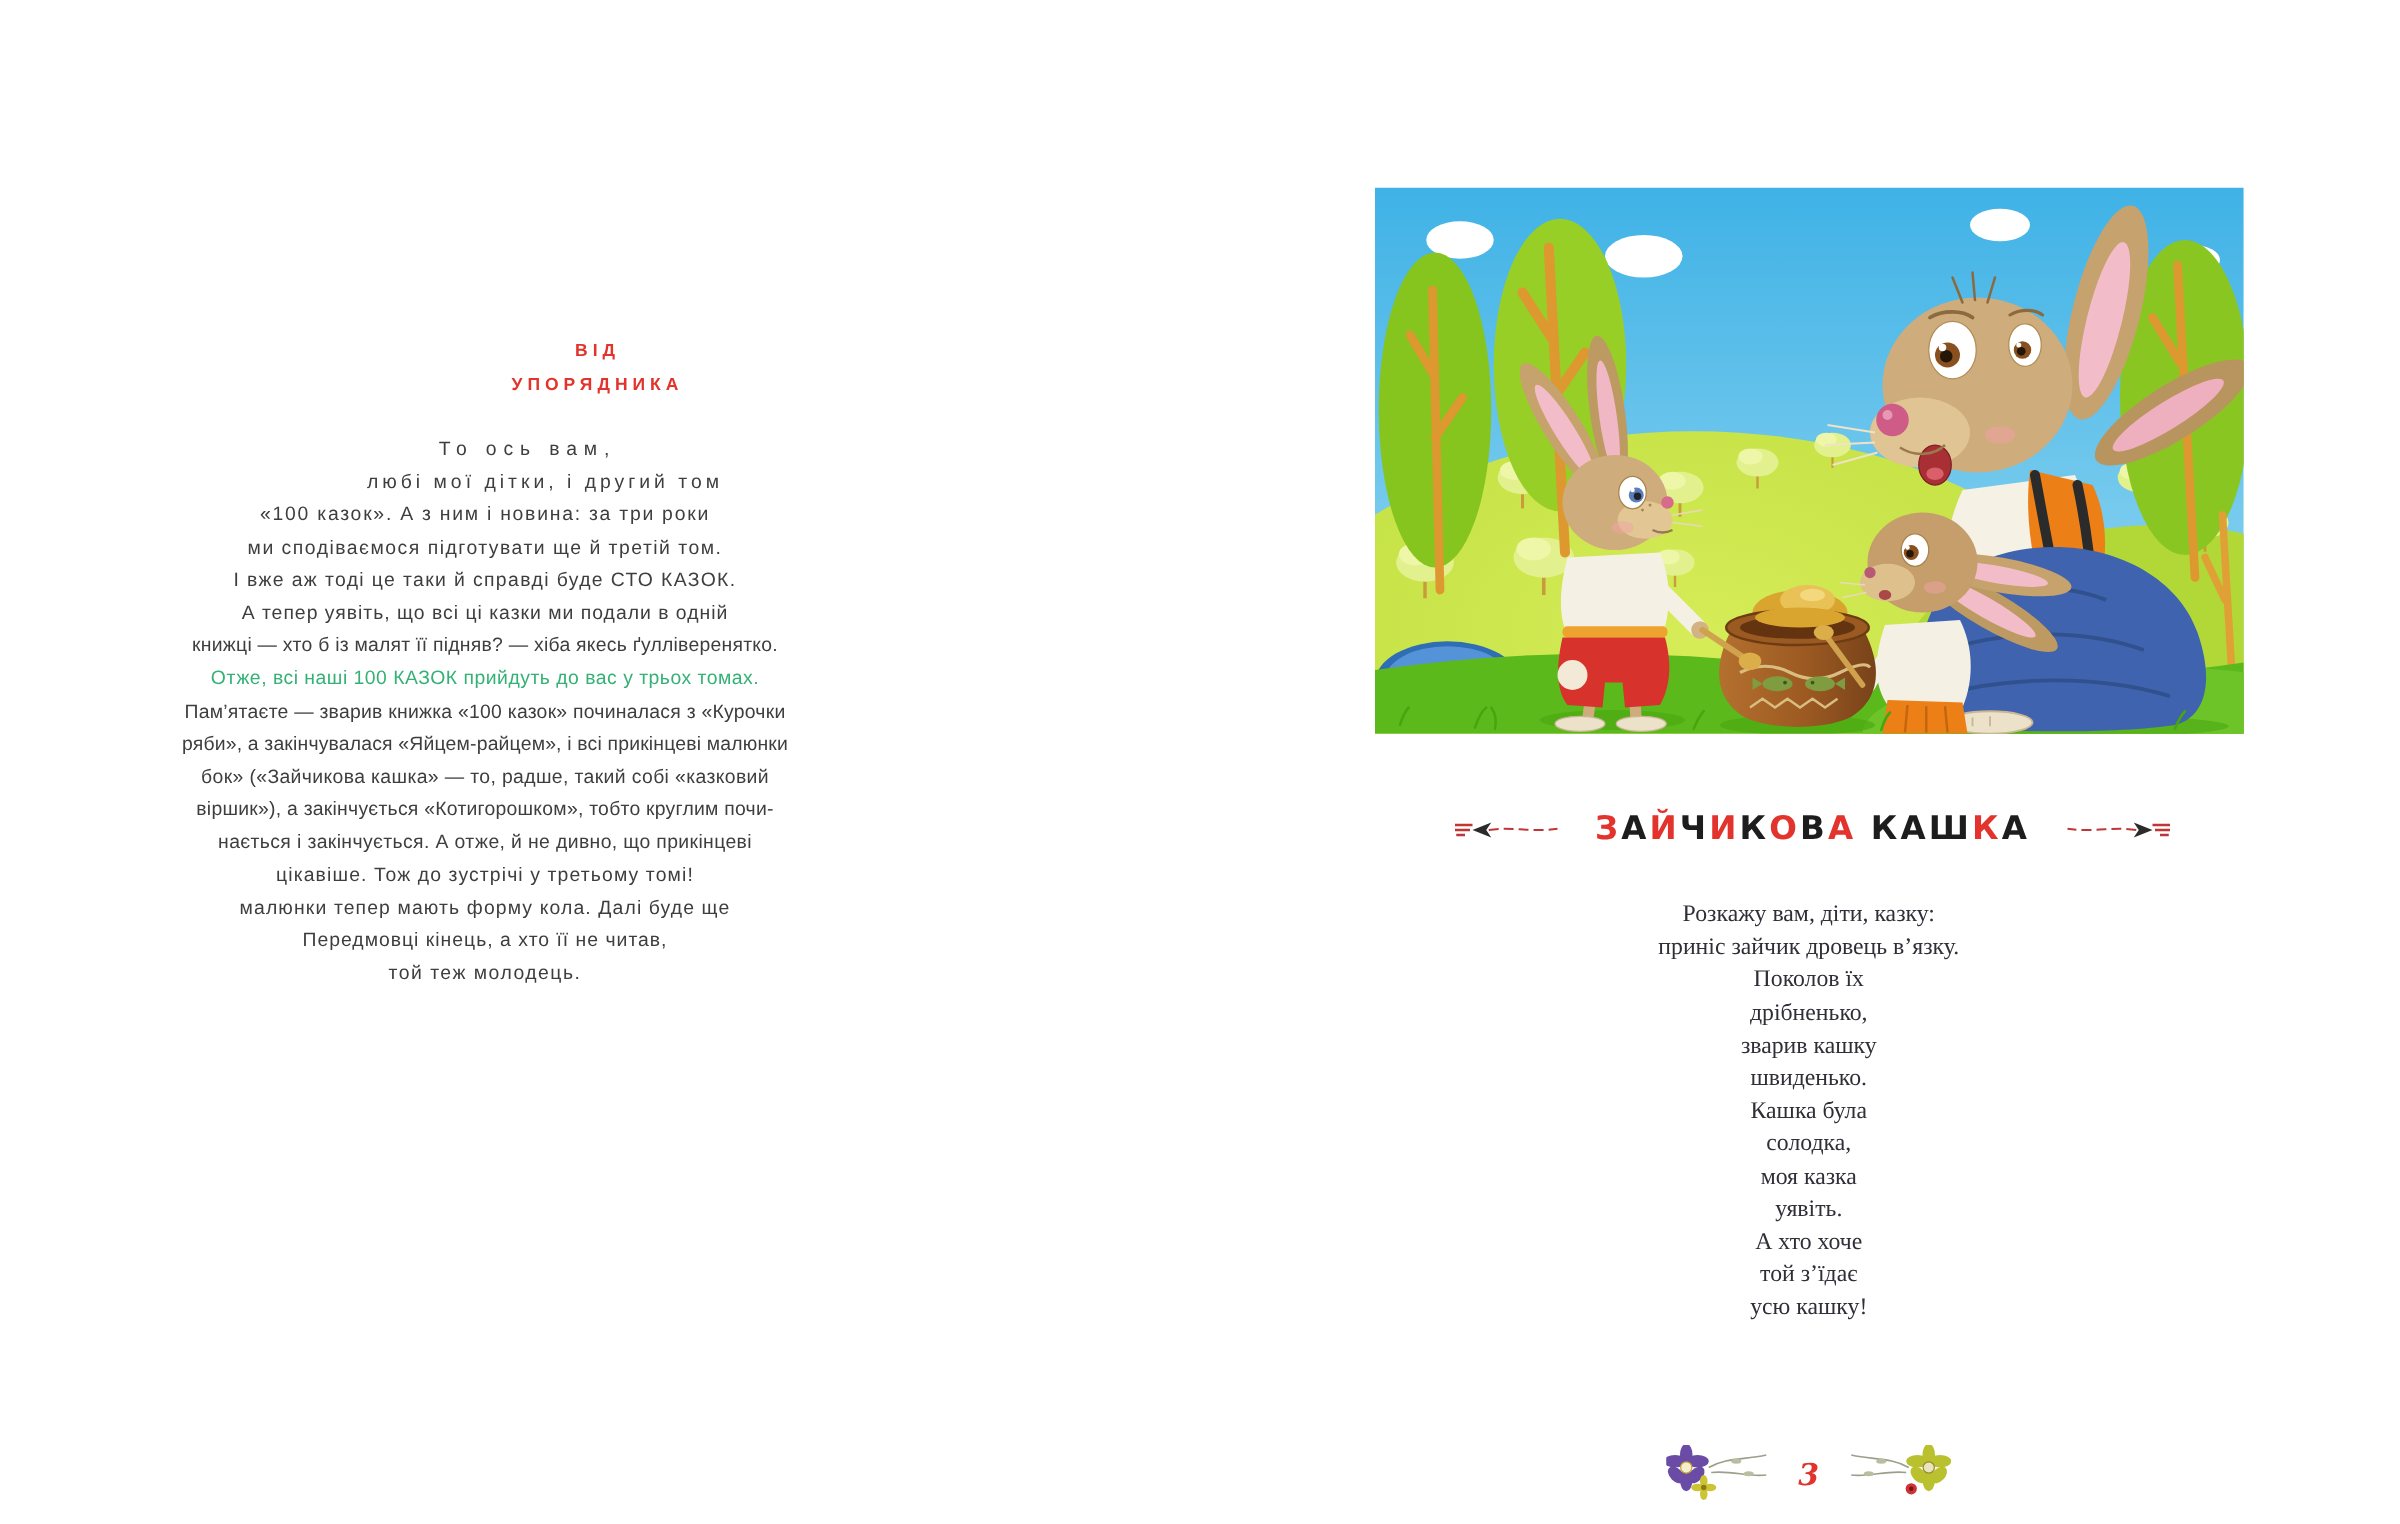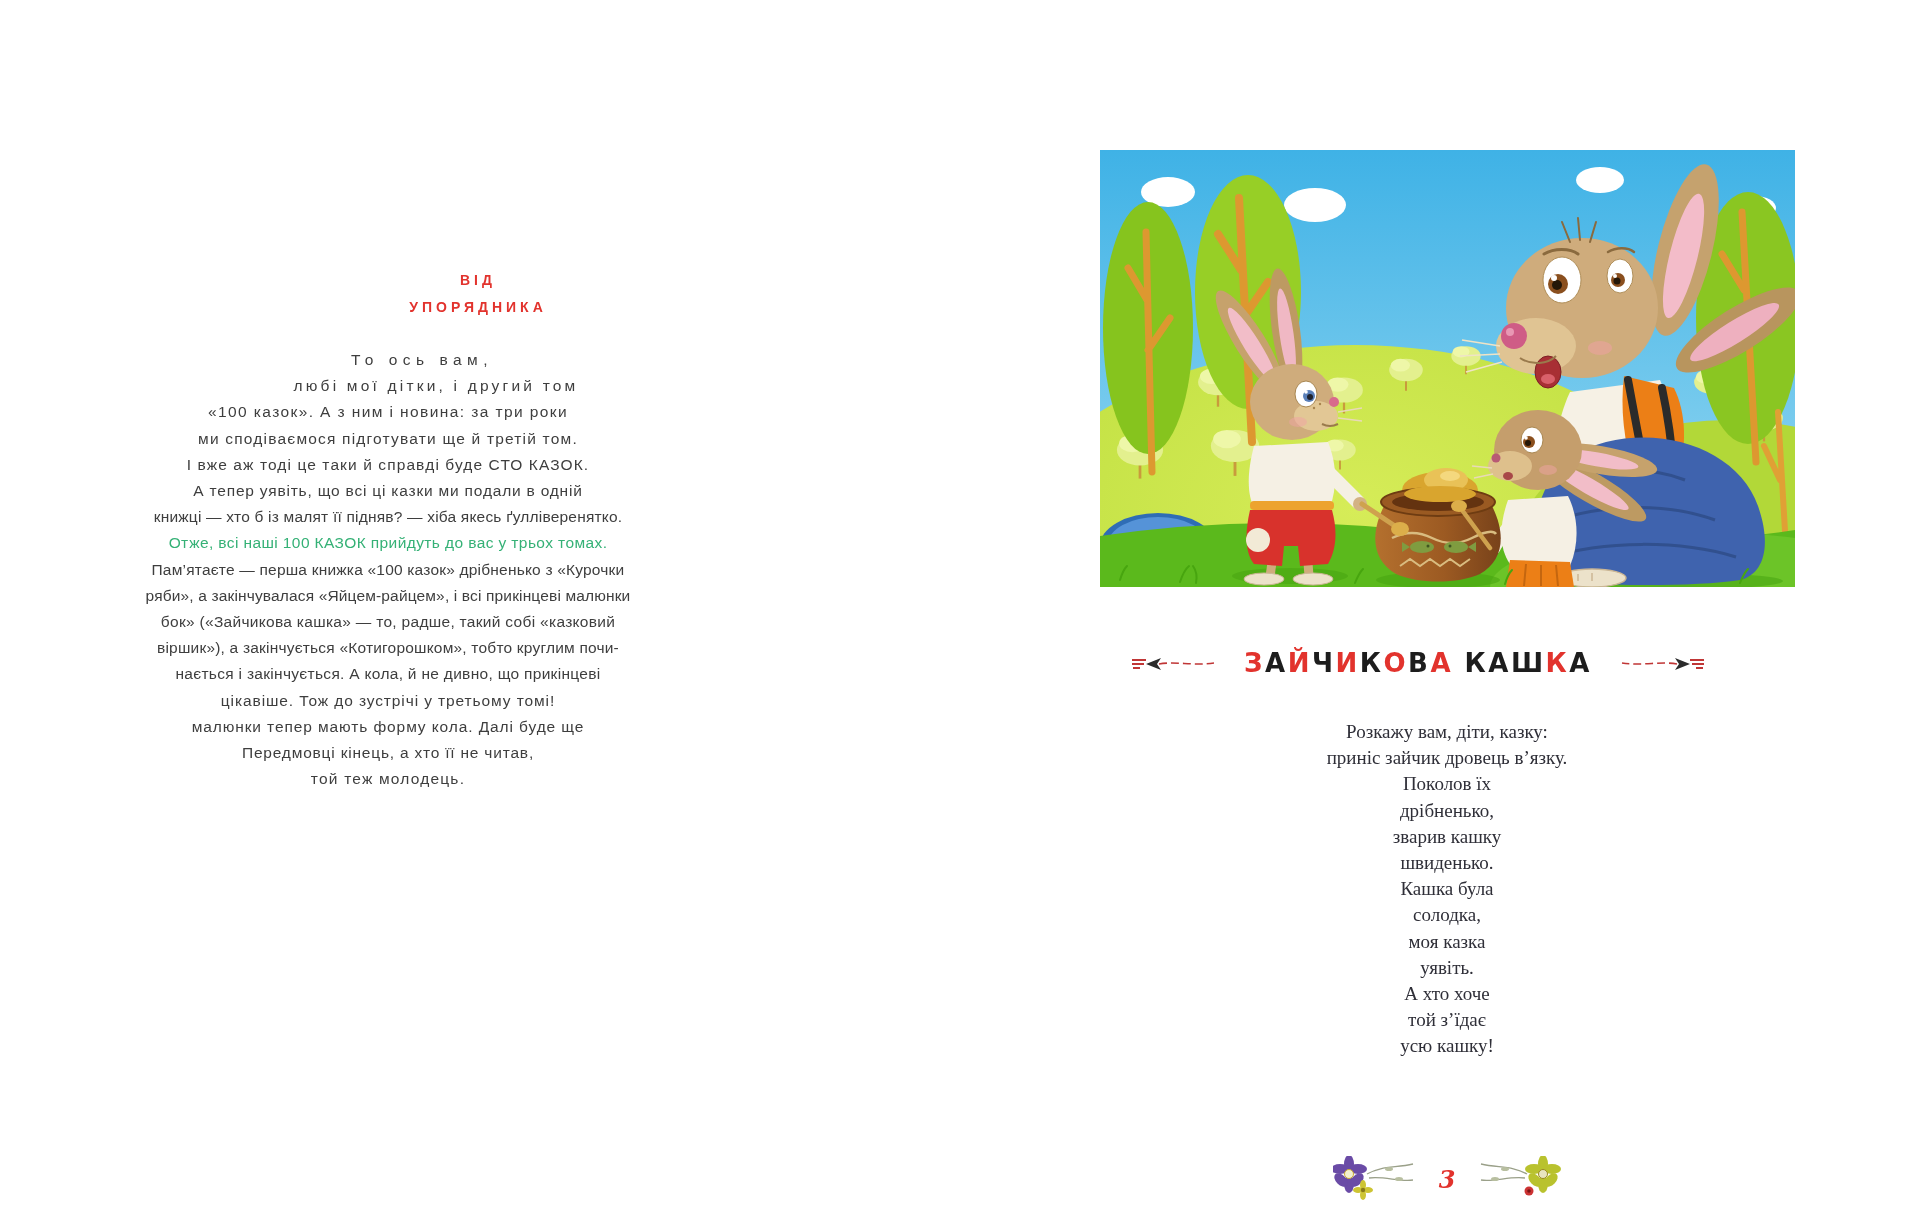--- a/index.html
+++ b/index.html
@@ -17,21 +17,21 @@
     position:absolute;left:78px;top:300px;width:620px;
     color:var(--body-text,#3e3e3e);font-size:15.5px;line-height:26.2px;
   }
   .para-line{text-align:center;position:relative;white-space:nowrap;}
   .para-line.highlight{color:var(--highlight-green,#35b176);}
   
   .illustration{
     position:absolute;left:1100px;top:103px;width:695px;height:437px;
   }
   .story-title-row{
-    position:absolute;left:1128px;top:598px;width:580px;height:36px;
+    position:absolute;left:1160px;top:598px;width:580px;height:36px;
     display:flex;align-items:center;justify-content:center;gap:28px;
   }
   .story-title{
     margin:0;font-family:"DejaVu Sans","Liberation Sans",sans-serif;
     font-size:26px;font-weight:bold;letter-spacing:2.5px;white-space:nowrap;
   }
   .poem{
     position:absolute;left:1147px;top:672px;width:600px;
     text-align:center;font-family:"Liberation Serif","DejaVu Serif",serif;
     font-size:19px;line-height:26.2px;color:var(--poem-text,#2f2f38);
@@ -58,25 +58,25 @@
 
   <div class="foreword">
       <div class="para-line" style="letter-spacing: 5.5px; left: 34px;">То ось вам,</div>
       <div class="para-line" style="letter-spacing: 3.2px; left: 48px;">любі мої дітки, і другий том</div>
       <div class="para-line" style="letter-spacing: 1.4px;">«100 казок». А з ним і новина: за три роки</div>
       <div class="para-line" style="letter-spacing: 1.2px;">ми сподіваємося підготувати ще й третій том.</div>
       <div class="para-line" style="letter-spacing: 1.1px;">І вже аж тоді це таки й справді буде СТО КАЗОК.</div>
       <div class="para-line" style="letter-spacing: 0.8px;">А тепер уявіть, що всі ці казки ми подали в одній</div>
       <div class="para-line" style="letter-spacing: 0.2px;">книжці — хто б із малят її підняв? — хіба якесь ґулліверенятко.</div>
       <div class="para-line highlight" style="letter-spacing: 0.4px;">Отже, всі наші 100 КАЗОК прийдуть до вас у трьох томах.</div>
-      <div class="para-line" style="letter-spacing: 0.2px;">Пам’ятаєте — перша книжка «100 казок» дрібненько з «Курочки</div>
+      <div class="para-line" style="letter-spacing: 0.2px;">Пам’ятаєте — зварив книжка «100 казок» починалася з «Курочки</div>
       <div class="para-line" style="letter-spacing: 0.15px;">ряби», а закінчувалася «Яйцем-райцем», і всі прикінцеві малюнки</div>
       <div class="para-line" style="letter-spacing: 0.3px;">бок» («Зайчикова кашка» — то, радше, такий собі «казковий</div>
       <div class="para-line" style="letter-spacing: 0.2px;">віршик»), а закінчується «Котигорошком», тобто круглим почи-</div>
-      <div class="para-line" style="letter-spacing: 0.3px;">нається і закінчується. А кола, й не дивно, що прикінцеві</div>
+      <div class="para-line" style="letter-spacing: 0.3px;">нається і закінчується. А отже, й не дивно, що прикінцеві</div>
       <div class="para-line" style="letter-spacing: 0.9px;">цікавіше. Тож до зустрічі у третьому томі!</div>
       <div class="para-line" style="letter-spacing: 0.9px;">малюнки тепер мають форму кола. Далі буде ще</div>
       <div class="para-line" style="letter-spacing: 0.8px;">Передмовці кінець, а хто її не читав,</div>
       <div class="para-line" style="letter-spacing: 1.2px;">той теж молодець.</div>
     </div>
 
   <div class="illustration">
     <svg viewBox="0 0 695 437" width="695" height="437">
       <defs>
         <linearGradient id="sky" x1="0" y1="0" x2="0" y2="1">

